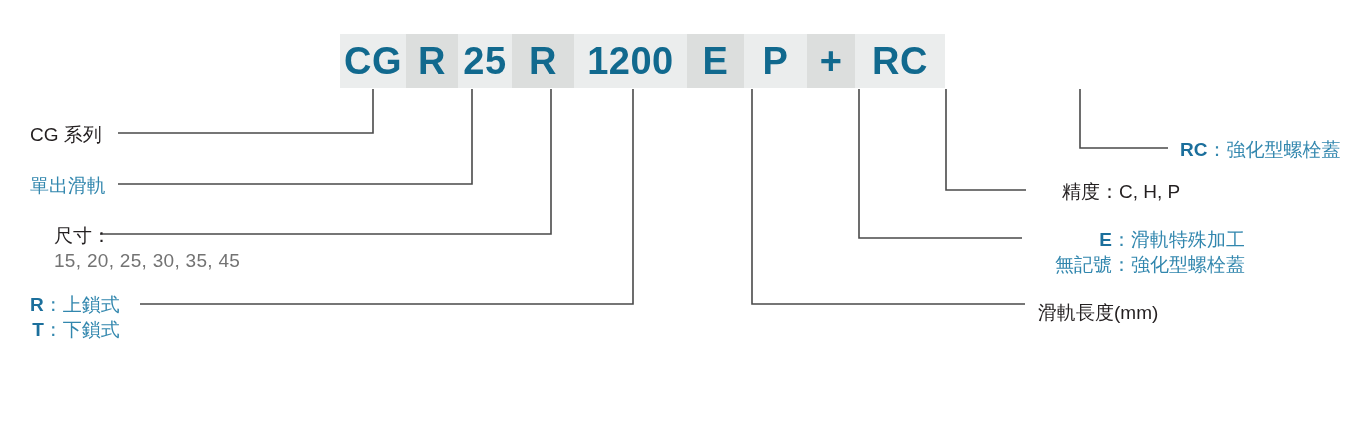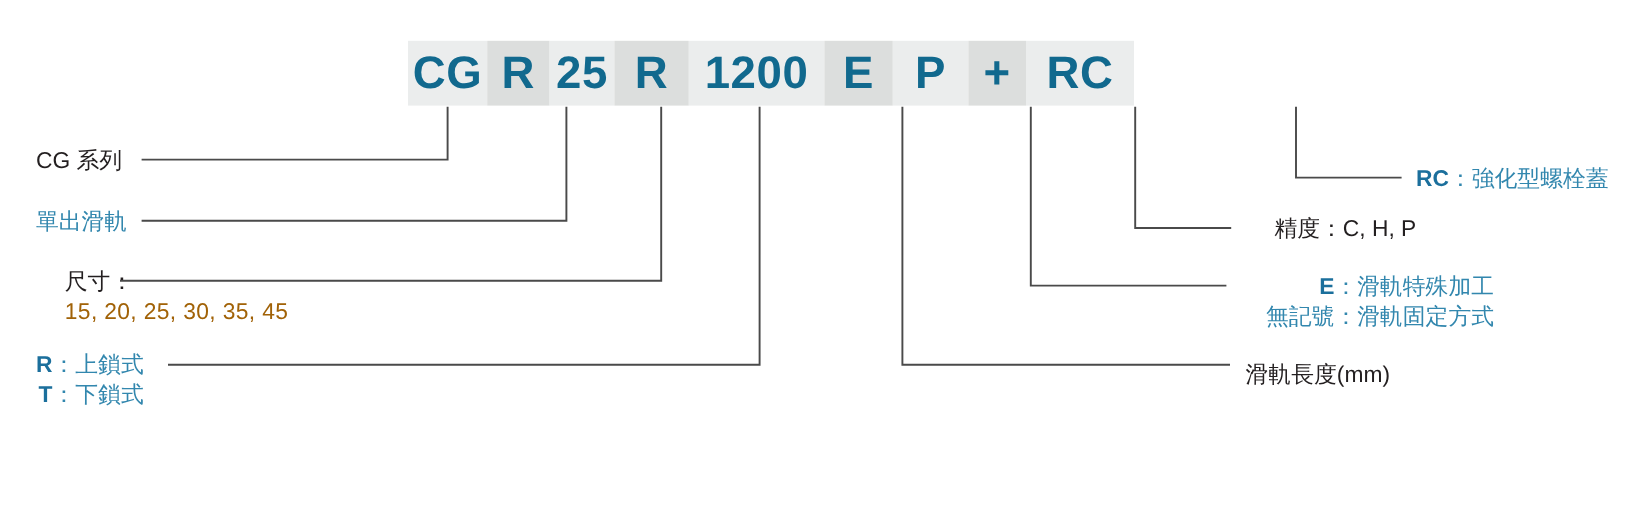--- a/index.html
+++ b/index.html
@@ -68,21 +68,21 @@
   .anno .line.blue {
     color: #3287ae;
     text-align: right;
   }
   .mono-key {
     font-weight: bold;
     color: #1b6f9c;
   }
   .sizes {
     font-size: 19px;
-    color: #a16207;
+    color: #737373;
     letter-spacing: 0.3px;
   }
 </style>
 </head>
 <body>
 
 <div id="canvas">
 
   <div id="code-strip">
     <div class="code-cell shade-light" style="width:66px">CG</div>
@@ -136,20 +136,20 @@
   <div class="anno" style="left:1180px; top:137px;">
     <div class="line blue"><span class="mono-key">RC</span><span>：強化型螺栓蓋</span></div>
   </div>
 
   <div class="anno" style="left:1038px; top:179px;margin-left:24px;">
     <div class="line">精度：C, H, P</div>
   </div>
 
   <div class="anno" style="left:1035px; top:227px;margin-left:20px;">
     <div class="line blue"><span class="mono-key">E</span><span>：滑軌特殊加工</span></div>
-    <div class="line blue">無記號：滑軌固定方式</div>
+    <div class="line blue">無記號：強化型螺栓蓋</div>
   </div>
 
   <div class="anno" style="left:1038px; top:300px;">
     <div class="line">滑軌長度(mm)</div>
   </div>
 
 </div>
 
 </body></html>

